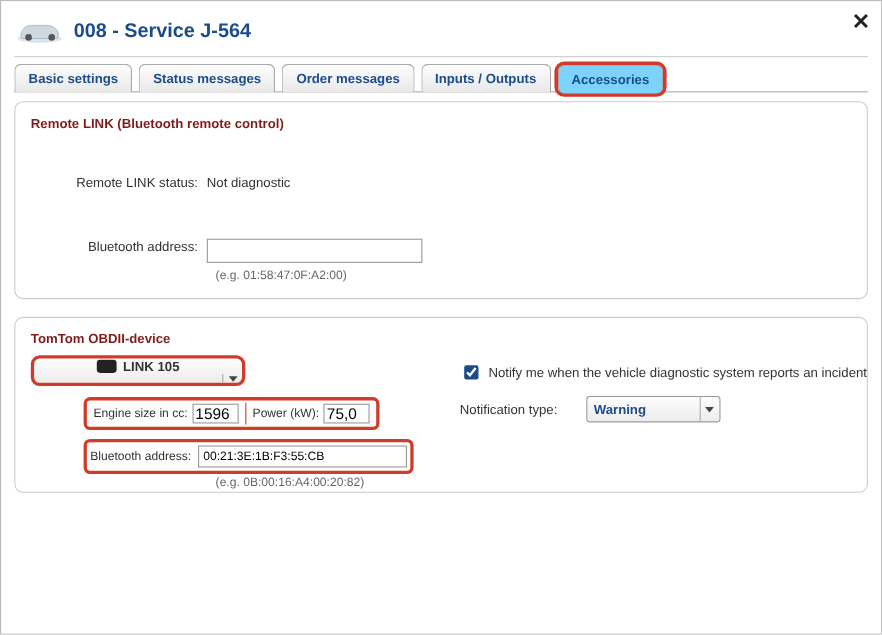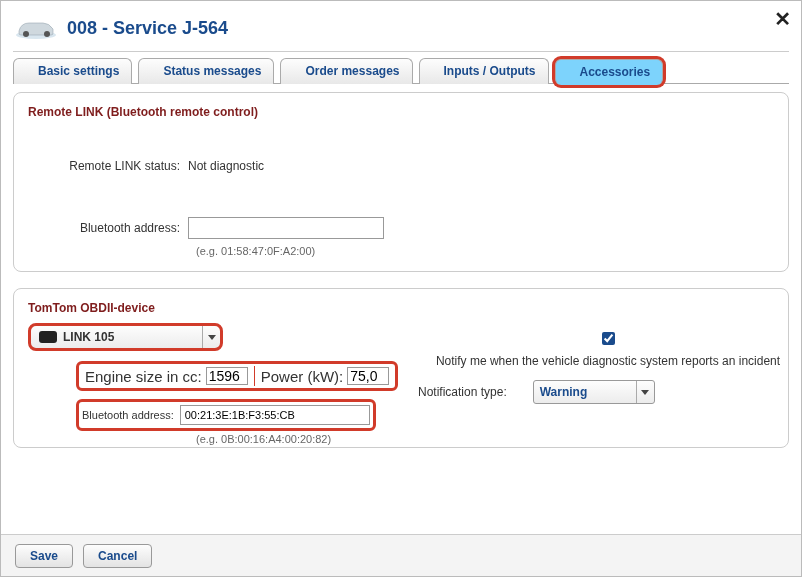--- a/index.html
+++ b/index.html
@@ -44,21 +44,21 @@
     border-top: 1px solid #ccc;
   }
   .tabs {
     display: flex;
     padding: 0 12px;
     gap: 6px;
     position: relative;
     z-index: 2;
   }
   .tab {
-    padding: 5px 12px 6px 24px;
+    padding: 5px 12px 6px 12px;
     border: 1px solid #aaa;
     border-bottom: none;
     border-radius: 6px 6px 0 0;
     background: linear-gradient(#fdfdfd, #e8e8e8);
     font-weight: bold;
     color: #1a4b8c;
     cursor: pointer;
     font-size: 12px;
   }
   .tab.active {
@@ -85,21 +85,21 @@
     padding: 12px 14px 14px 14px;
     margin-bottom: 16px;
   }
   .panel-title {
     font-weight: bold;
     color: #7f1d1d;
     margin-bottom: 8px;
   }
   .row {
     display: flex;
-    align-items: center;
+    align-items: flex-start;
     padding: 4px 0;
     margin-top: 36px;
   }
   .lbl {
     width: 160px;
     text-align: right;
     padding-right: 8px;
     color: #333;
   }
   .val { color: #333; }
@@ -144,59 +144,58 @@
     margin-right: 6px;
   }
   .dd-arrow {
     border-left: 1px solid #aaa;
     width: 18px; height: 100%;
     display: flex; align-items: center; justify-content: center;
   }
   .dd-arrow span {
     width:0;height:0;border-left:4px solid transparent;border-right:4px solid transparent;border-top:5px solid #444;
   }
-  .hl-red { border: 3px solid #d13b2a; border-radius: 8px; }
+  .hl-red { border: 3px solid #d13b2a; border-radius: 8px; flex-direction: column; }
   .obd-specs {
     border: 3px solid #d13b2a;
     border-radius: 6px;
     display: inline-flex;
     align-items: center;
     padding: 2px;
     margin-left: 48px;
   }
   .obd-specs .cell {
     display: flex;
     align-items: center;
     padding: 0 4px;
   }
   .obd-specs .sep {
     width: 1px; height: 20px; background: #d13b2a; margin: 0 2px;
   }
-  .obd-specs label { font-size: 15px; color: #333; padding-right:4px; white-space:nowrap; }
+  .obd-specs label { font-size: 11px; color: #333; padding-right:4px; white-space:nowrap; }
   .obd-specs input { width: 42px; height: 18px; border:1px solid #999; font-size:14px; padding:1px 2px; }
   .obd-bt {
     border: 3px solid #d13b2a;
     border-radius: 6px;
     padding: 3px;
     display: inline-flex;
     align-items: center;
     margin-left: 48px;
   }
   .obd-bt label { font-size: 11px; padding-right: 6px; }
   .obd-bt input { width: 190px; height: 20px; border:1px solid #999; font-size:11px; padding:2px 4px; }
   .right-col {
     width: 380px;
   }
   .notify-row {
     display: flex;
     align-items: center;
     gap: 6px;
     margin-top: 6px;
     margin-bottom: 12px;
-    flex-direction: column;
   }
   .notify-row input[type=checkbox]{ accent-color: #1a4b8c; }
   .ntype {
     display: flex;
     align-items: center;
     gap: 26px;
   }
   .footer {
     position: absolute;
     left: 0; right:0; bottom: 0;
@@ -320,17 +319,13 @@
                   <span></span>
                 </div>
             </div>
           </div>
         </div>
       </div>
     </div>
 
   </div>
 
-  <div class="footer">
-    <button class="btn">Save</button>
-    <button class="btn">Cancel</button>
-  </div>
 </div>
 
 </body></html>

